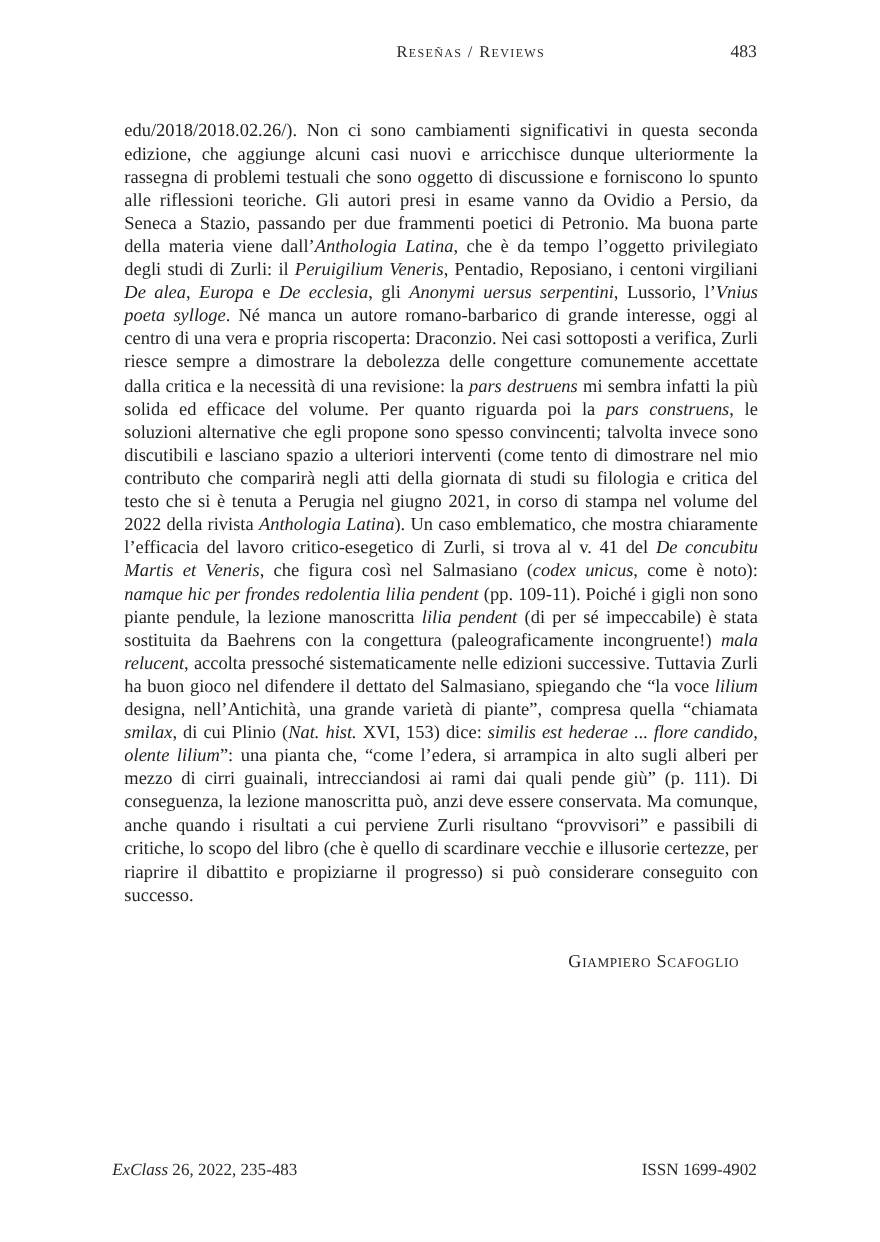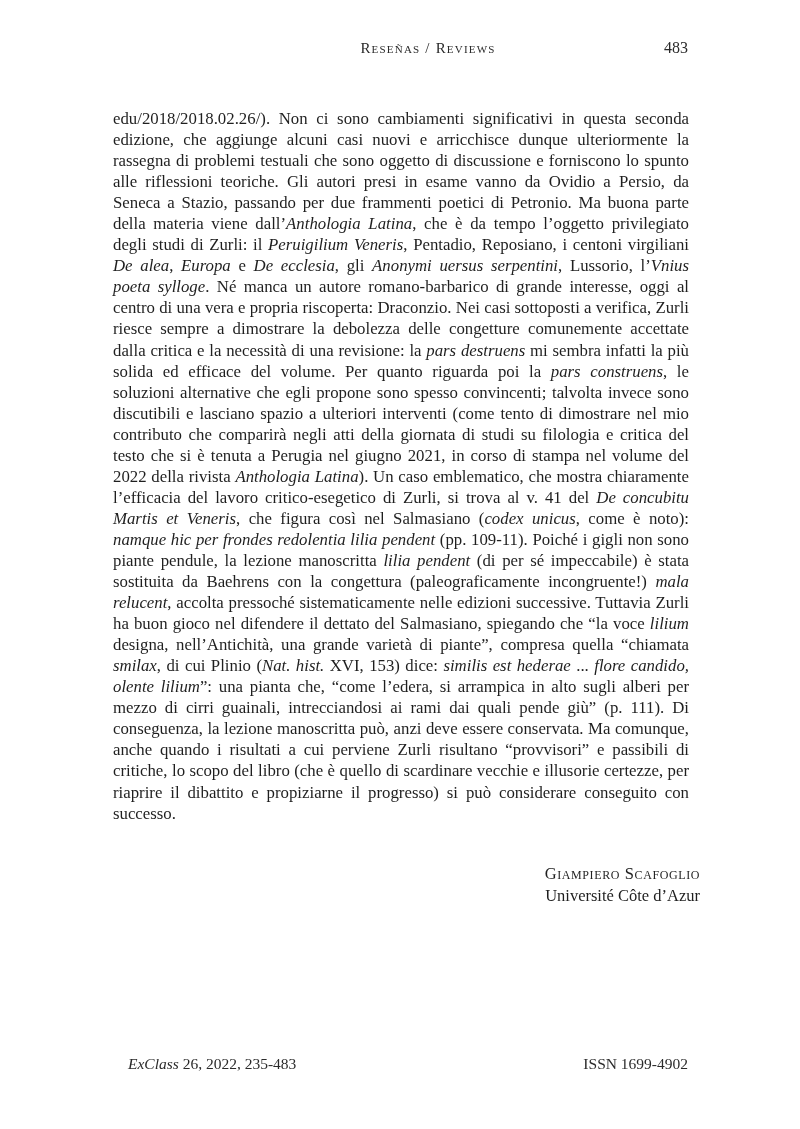--- a/index.html
+++ b/index.html
@@ -49,34 +49,34 @@
     font-size: 16.8px;
     line-height: 21.05px;
     text-align: justify;
     color: #1f1f1f;
   }
   .paragraph i {
   }
   .signature {
     position: absolute;
     top: 863px;
-    right: 100px;
+    right: 128px;
     text-align: right;
     font-size: 16.5px;
     line-height: 21.6px;
     color: #1f1f1f;
   }
   .signature .author {
     font-variant: small-caps;
     letter-spacing: 0.6px;
   }
   .page-footer {
     position: absolute;
     top: 1055px;
-    left: 128px;
+    left: 102px;
     right: 112px;
     display: flex;
     justify-content: space-between;
     font-size: 15.5px;
     color: #2a2a2a;
   }
   .journal-name {
     font-style: italic;
   }
 </style>
@@ -88,21 +88,20 @@
   <div class="running-head">Reseñas / Reviews</div>
 
   <div class="page-number">483</div>
 
   <main class="body-text">
     <p class="paragraph"><span>edu/2018/2018.02.26/). Non ci sono cambiamenti significativi in questa seconda edizione, che aggiunge alcuni casi nuovi e arricchisce dunque ulteriormente la rassegna di problemi testuali che sono oggetto di discussione e forniscono lo spunto alle riflessioni teoriche. Gli autori presi in esame vanno da Ovidio a Persio, da Seneca a Stazio, passando per due frammenti poetici di Petronio. Ma buona parte della materia viene dall’</span><i>Anthologia Latina</i><span>, che è da tempo l’oggetto privilegiato degli studi di Zurli: il </span><i>Peruigilium Veneris</i><span>, Pentadio, Reposiano, i centoni virgiliani </span><i>De alea</i><span>, </span><i>Europa</i><span> e </span><i>De ecclesia</i><span>, gli </span><i>Anonymi uersus serpentini</i><span>, Lussorio, l’</span><i>Vnius poeta sylloge</i><span>. Né manca un autore romano-barbarico di grande interesse, oggi al centro di una vera e propria riscoperta: Draconzio. Nei casi sottoposti a verifica, Zurli riesce sempre a dimostrare la debolezza delle congetture comunemente accettate dalla critica e la necessità di una revisione: la </span><i>pars destruens</i><span> mi sembra infatti la più solida ed efficace del volume. Per quanto riguarda poi la </span><i>pars construens</i><span>, le soluzioni alternative che egli propone sono spesso convincenti; talvolta invece sono discutibili e lasciano spazio a ulteriori interventi (come tento di dimostrare nel mio contributo che comparirà negli atti della giornata di studi su filologia e critica del testo che si è tenuta a Perugia nel giugno 2021, in corso di stampa nel volume del 2022 della rivista </span><i>Anthologia Latina</i><span>). Un caso emblematico, che mostra chiaramente l’efficacia del lavoro critico-esegetico di Zurli, si trova al v. 41 del </span><i>De concubitu Martis et Veneris</i><span>, che figura così nel Salmasiano (</span><i>codex unicus</i><span>, come è noto): </span><i>namque hic per frondes redolentia lilia pendent</i><span> (pp. 109-11). Poiché i gigli non sono piante pendule, la lezione manoscritta </span><i>lilia pendent</i><span> (di per sé impeccabile) è stata sostituita da Baehrens con la congettura (paleograficamente incongruente!) </span><i>mala relucent</i><span>, accolta pressoché sistematicamente nelle edizioni successive. Tuttavia Zurli ha buon gioco nel difendere il dettato del Salmasiano, spiegando che “la voce </span><i>lilium</i><span> designa, nell’Antichità, una grande varietà di piante”, compresa quella “chiamata </span><i>smilax</i><span>, di cui Plinio (</span><i>Nat. hist.</i><span> XVI, 153) dice: </span><i>similis est hederae</i><span> ... </span><i>flore candido, olente lilium</i><span>”: una pianta che, “come l’edera, si arrampica in alto sugli alberi per mezzo di cirri guainali, intrecciandosi ai rami dai quali pende giù” (p. 111). Di conseguenza, la lezione manoscritta può, anzi deve essere conservata. Ma comunque, anche quando i risultati a cui perviene Zurli risultano “provvisori” e passibili di critiche, lo scopo del libro (che è quello di scardinare vecchie e illusorie certezze, per riaprire il dibattito e propiziarne il progresso) si può considerare conseguito con successo.</span></p>
   </main>
 
   <div class="signature">
     <div class="author">Giampiero Scafoglio</div>
-    <div class="affiliation">Université Côte d’Azur</div>
   </div>
 
   <footer class="page-footer">
     <div class="citation">
       <span class="journal-name">ExClass</span><span> 26, 2022, 235-483</span>
     </div>
     <div class="issn">ISSN 1699-4902</div>
   </footer>
 
 </div>

